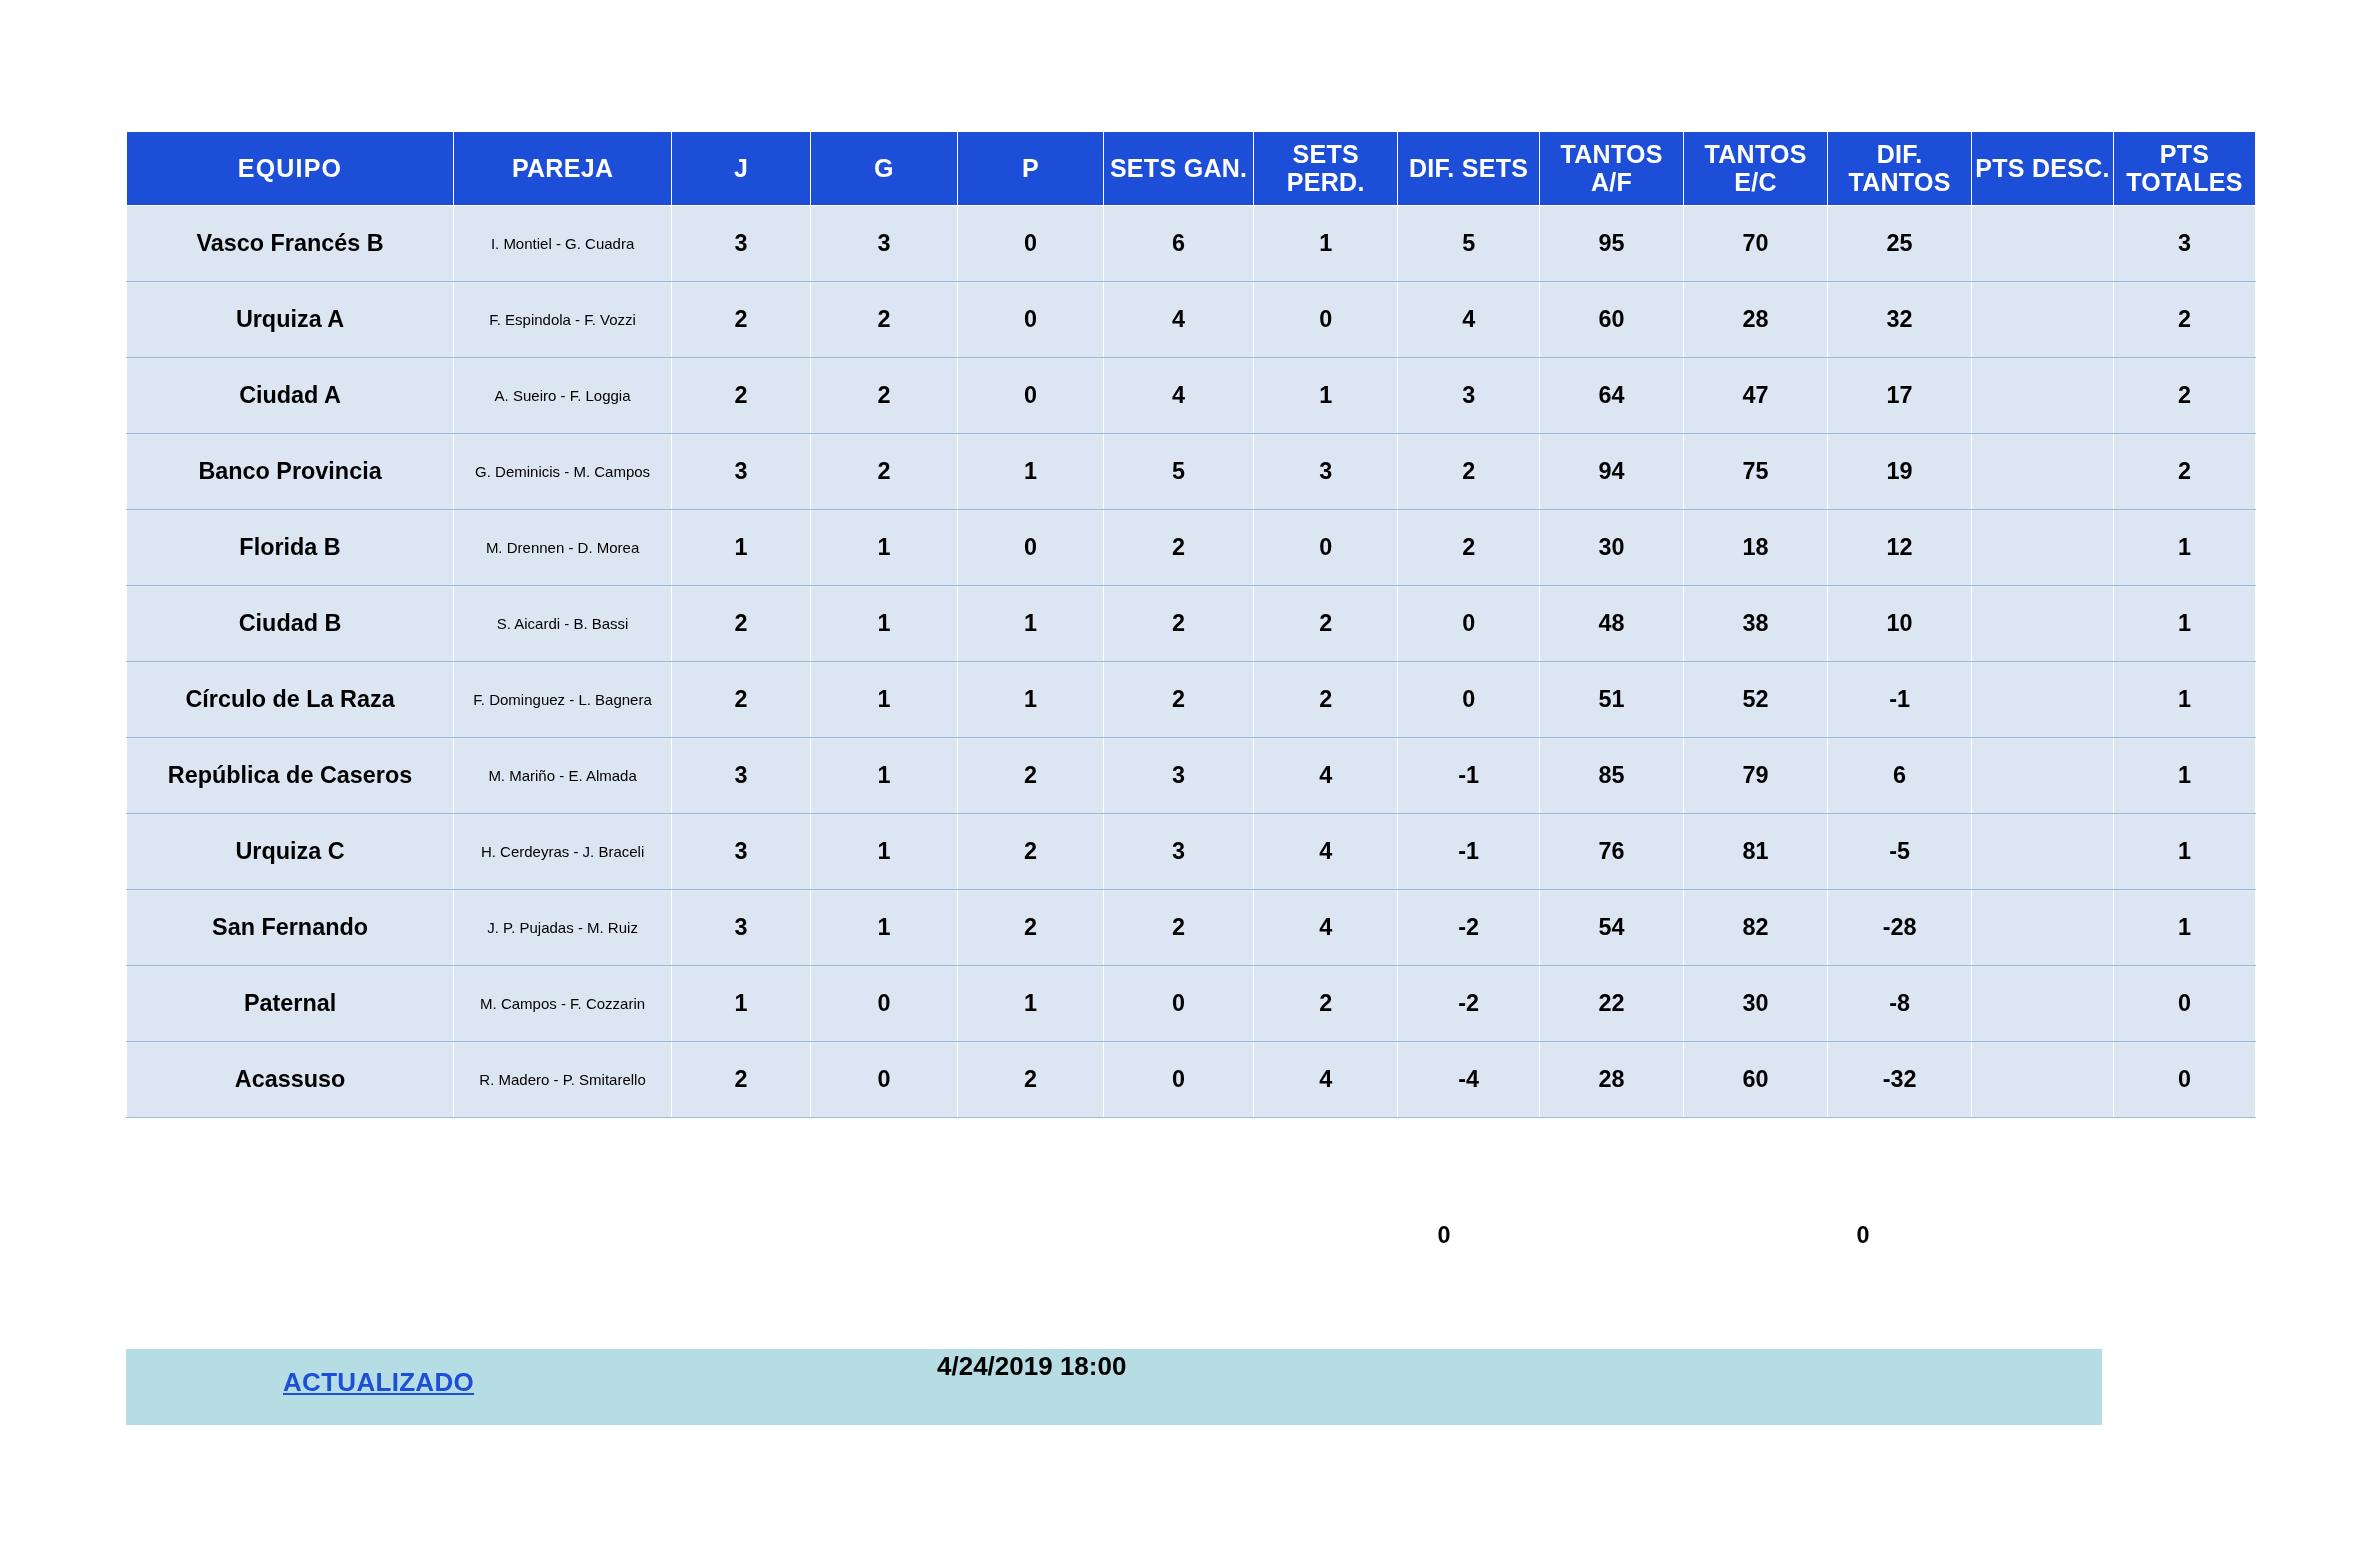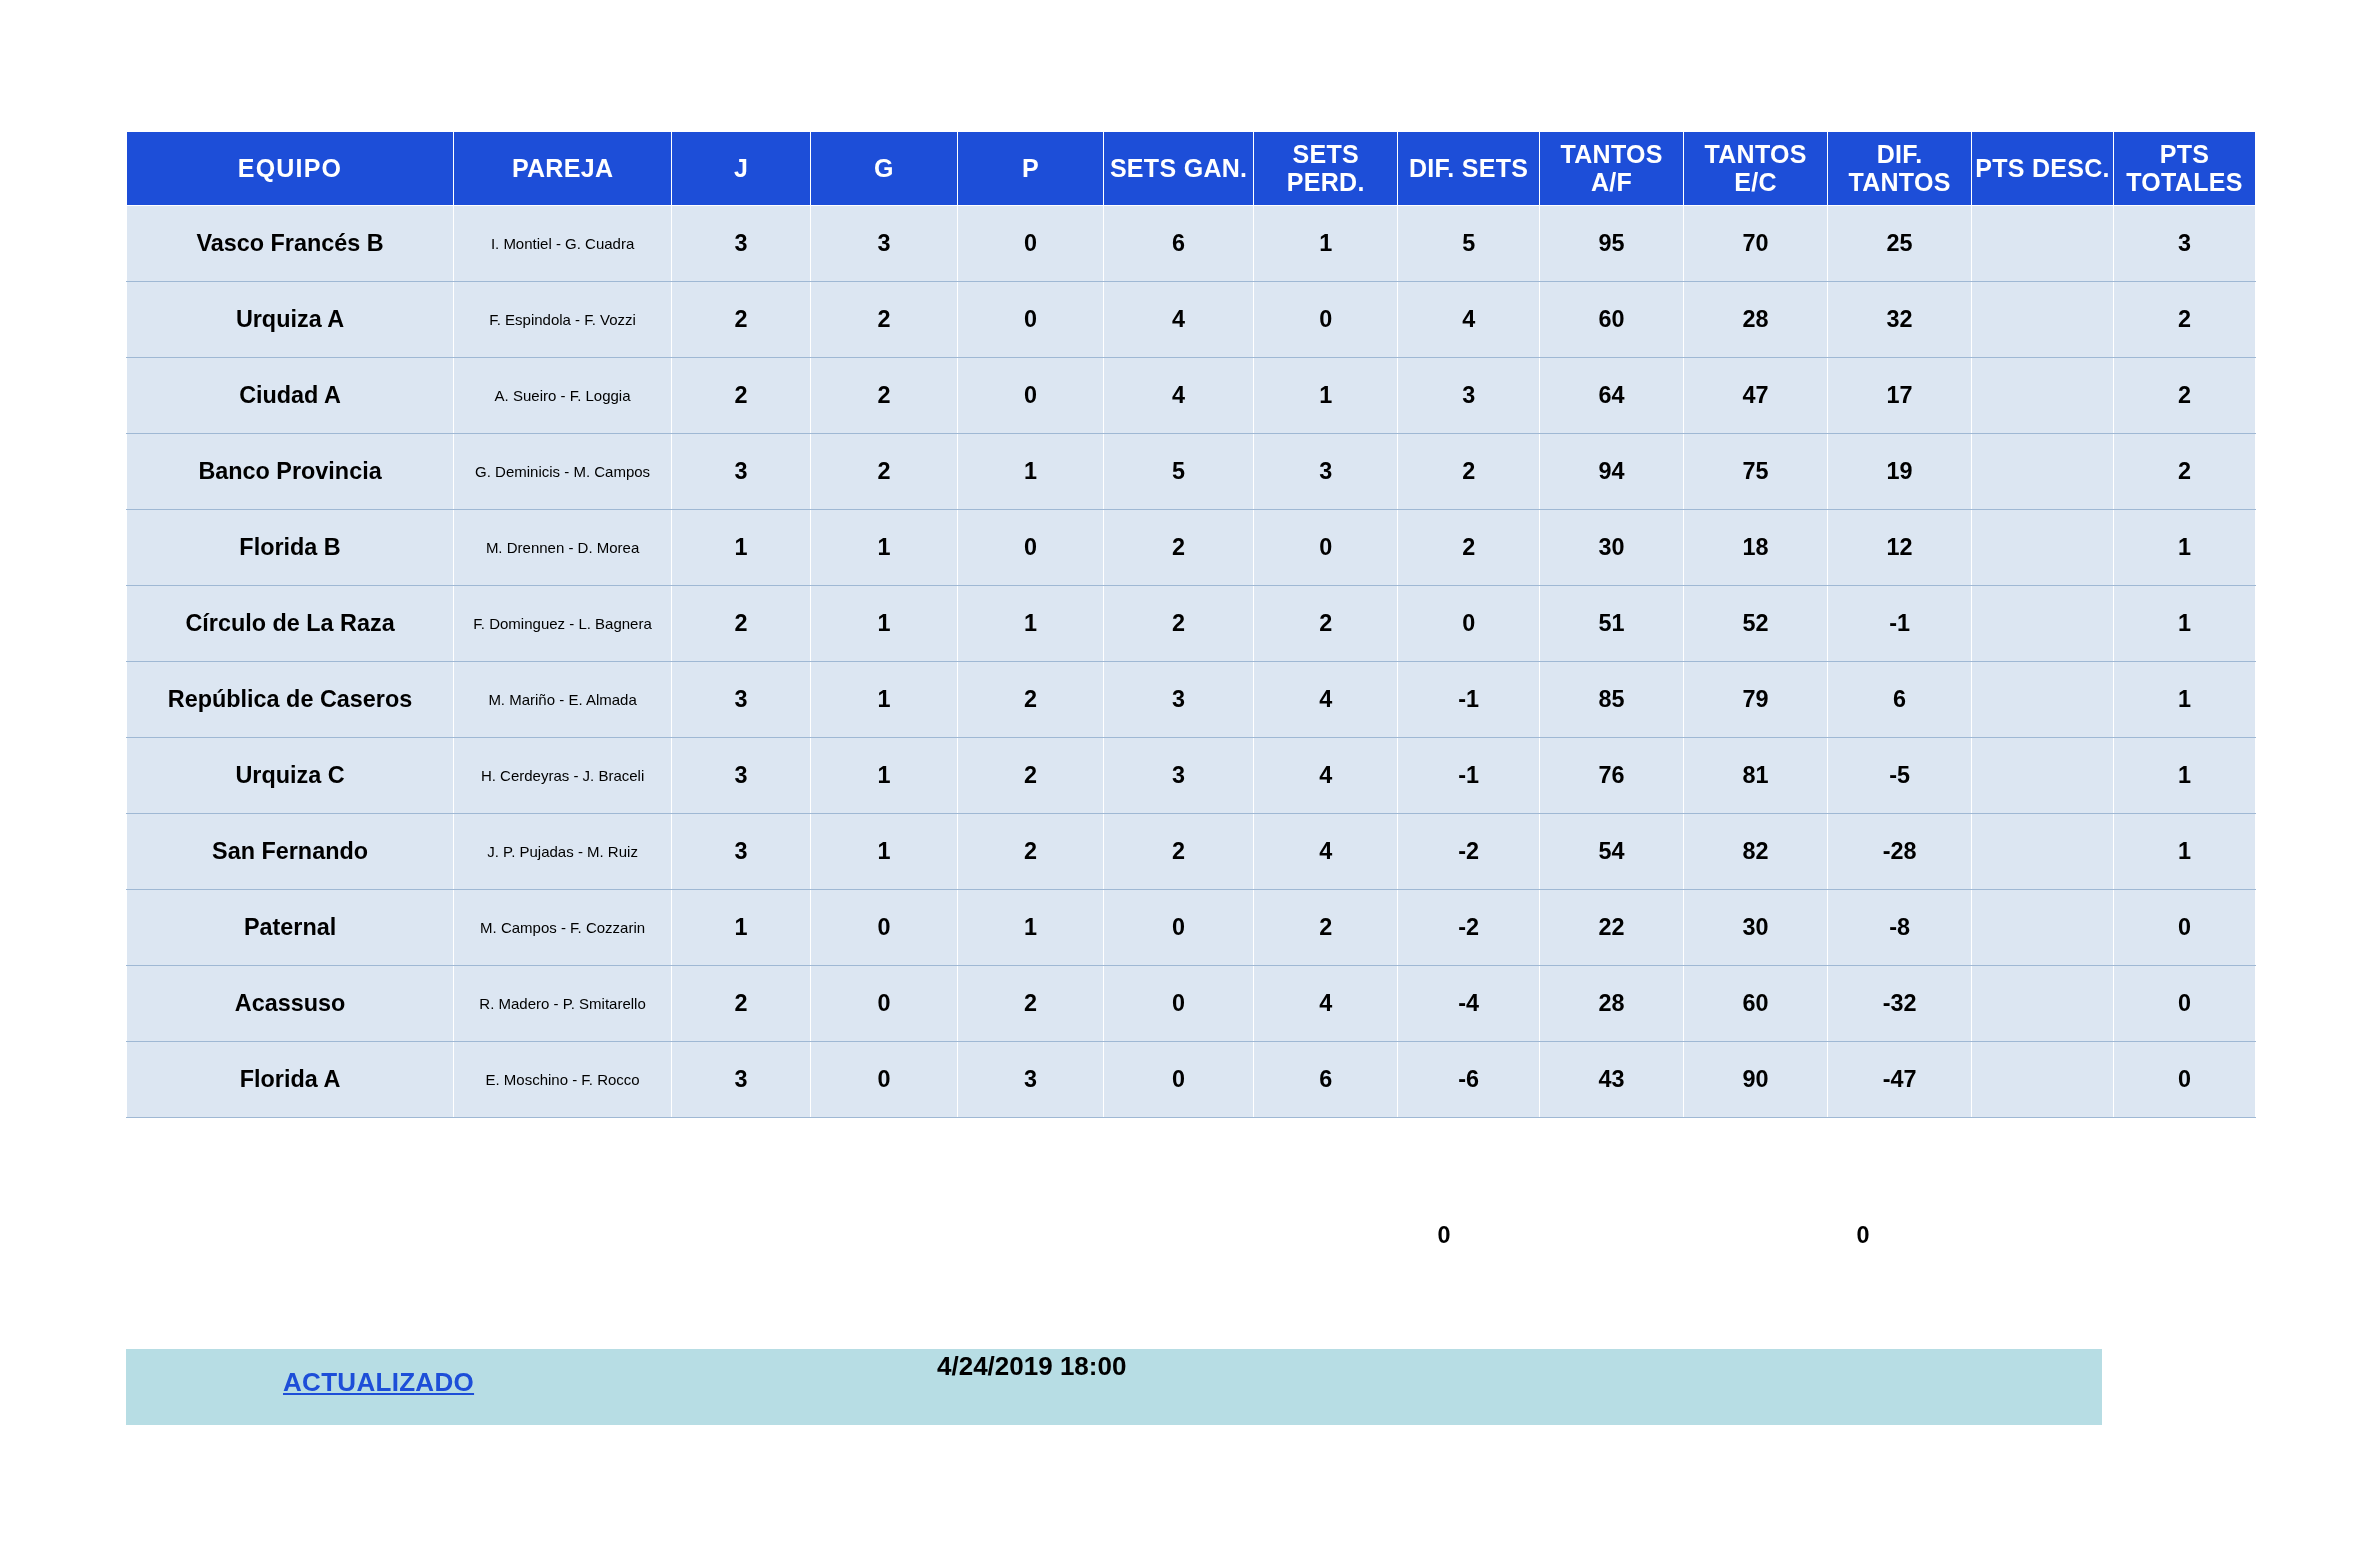--- a/index.html
+++ b/index.html
@@ -246,20 +246,35 @@
           <td class="num">2</td>
           <td class="num">0</td>
           <td class="num">2</td>
           <td class="num">30</td>
           <td class="num">18</td>
           <td class="num">12</td>
           <td class="blank"></td>
           <td class="num">1</td>
         </tr>
         <tr>
+          <td class="team">Ciudad B</td>
+          <td class="pair">S. Aicardi - B. Bassi</td>
+          <td class="num">2</td>
+          <td class="num">1</td>
+          <td class="num">1</td>
+          <td class="num">2</td>
+          <td class="num">2</td>
+          <td class="num">0</td>
+          <td class="num">48</td>
+          <td class="num">38</td>
+          <td class="num">10</td>
+          <td class="blank"></td>
+          <td class="num">1</td>
+        </tr>
+        <tr>
           <td class="team">Círculo de La Raza</td>
           <td class="pair">F. Dominguez - L. Bagnera</td>
           <td class="num">2</td>
           <td class="num">1</td>
           <td class="num">1</td>
           <td class="num">2</td>
           <td class="num">2</td>
           <td class="num">0</td>
           <td class="num">51</td>
           <td class="num">52</td>
@@ -335,35 +350,20 @@
           <td class="num">2</td>
           <td class="num">0</td>
           <td class="num">4</td>
           <td class="num">-4</td>
           <td class="num">28</td>
           <td class="num">60</td>
           <td class="num">-32</td>
           <td class="blank"></td>
           <td class="num">0</td>
         </tr>
-        <tr>
-          <td class="team">Florida A</td>
-          <td class="pair">E. Moschino - F. Rocco</td>
-          <td class="num">3</td>
-          <td class="num">0</td>
-          <td class="num">3</td>
-          <td class="num">0</td>
-          <td class="num">6</td>
-          <td class="num">-6</td>
-          <td class="num">43</td>
-          <td class="num">90</td>
-          <td class="num">-47</td>
-          <td class="blank"></td>
-          <td class="num">0</td>
-        </tr>
       </tbody>
     </table>
   </div>
 
   <div class="totals-row">
     <div class="tot dif-sets">0</div>
     <div class="tot dif-tantos">0</div>
   </div>
 
   <div class="footer-bar">

